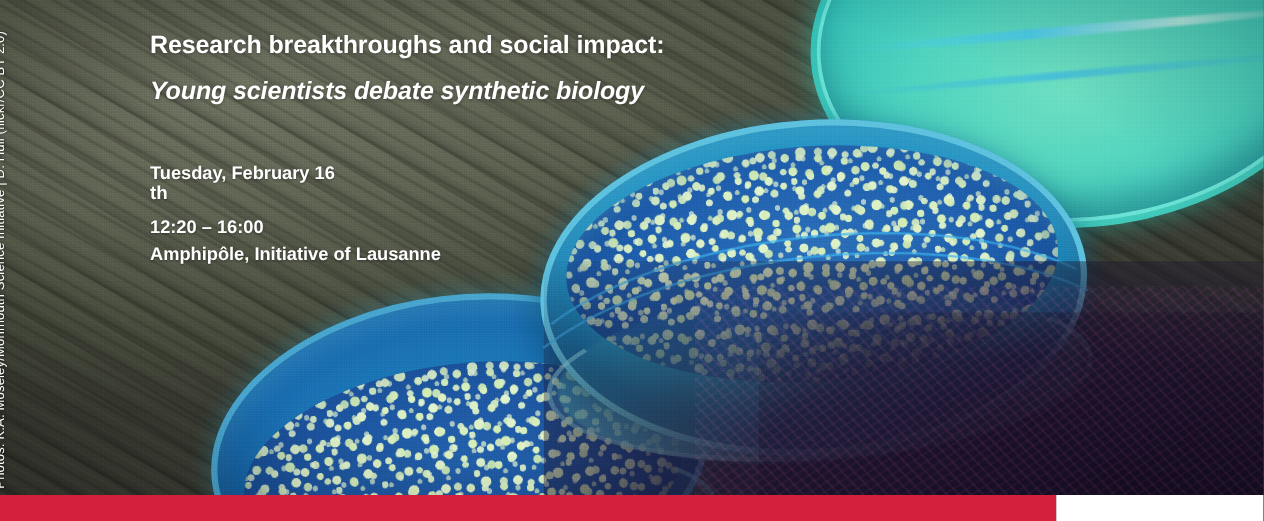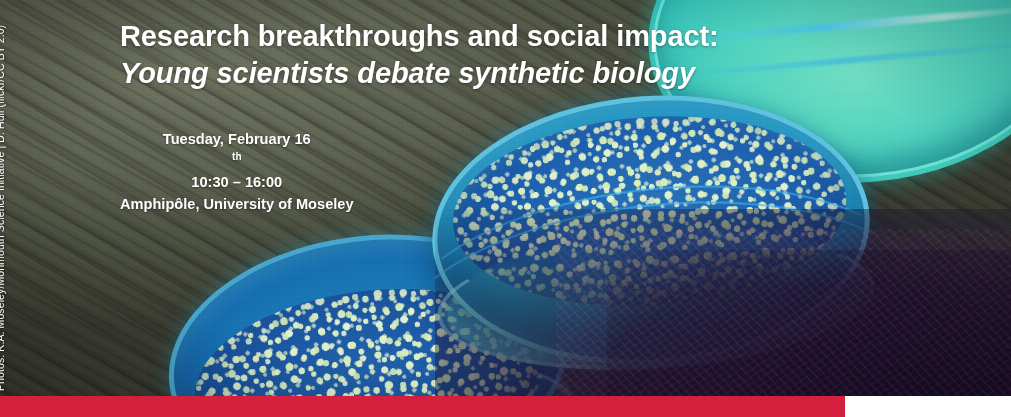--- a/index.html
+++ b/index.html
@@ -238,39 +238,39 @@
     background: radial-gradient(ellipse 78% 78% at 50% 45%, rgba(0,0,0,0) 55%, rgba(0,0,0,.28) 100%);
     pointer-events: none;
   }
 
   
   .headline {
     position: absolute;
     left: 120px; top: 18px;
     width: 760px;
     color: #ffffff;
-    font-size: 29px;
+    font-size: 20px;
     font-weight: bold;
     line-height: 37px;
     letter-spacing: -0.1px;
     text-shadow: 0 1px 3px rgba(0,0,0,.35);
   }
   .headline .l2 { display: block; font-style: italic; }
 
   .details {
     position: absolute;
     left: 120px; top: 129px;
     color: #ffffff;
     font-size: 14.6px;
     font-weight: bold;
     line-height: 21.5px;
     text-shadow: 0 1px 2px rgba(0,0,0,.4);
   }
-  .details span { display: block; white-space: nowrap; text-align: center; }
-  .details sup { font-size: 10px; vertical-align: super; line-height: 0; }
+  .details span { display: block; white-space: nowrap; }
+  .details sup { font-size: 15px; vertical-align: super; line-height: 0; }
 
   
   .credit {
     position: absolute;
     left: 6px;
     bottom: 26px;
     transform-origin: left bottom;
     transform: rotate(-90deg);
     white-space: nowrap;
     color: #ffffff;
@@ -347,22 +347,22 @@
     <div class="grain"></div>
   </div>
 
   <div class="headline">
     <span class="l1">Research breakthroughs and social impact:</span>
     <span class="l2">Young scientists debate synthetic biology</span>
   </div>
 
   <div class="details">
     <span><span>Tuesday, February 16</span><sup>th</sup></span>
-    <span>10:30 – 16:00</span>
-    <span>Amphipôle, University of Moseley</span>
+    <span>12:20 – 16:00</span>
+    <span>Amphipôle, Initiative of Lausanne</span>
   </div>
 
   <div class="credit">Photos: K.A. Moseley/Monmouth Science Initiative | D. Hull (flickr/CC BY 2.0)</div>
 
   <div class="red-bar"></div>
   <div class="white-tail"></div>
 
 </div>
 
 </body></html>

